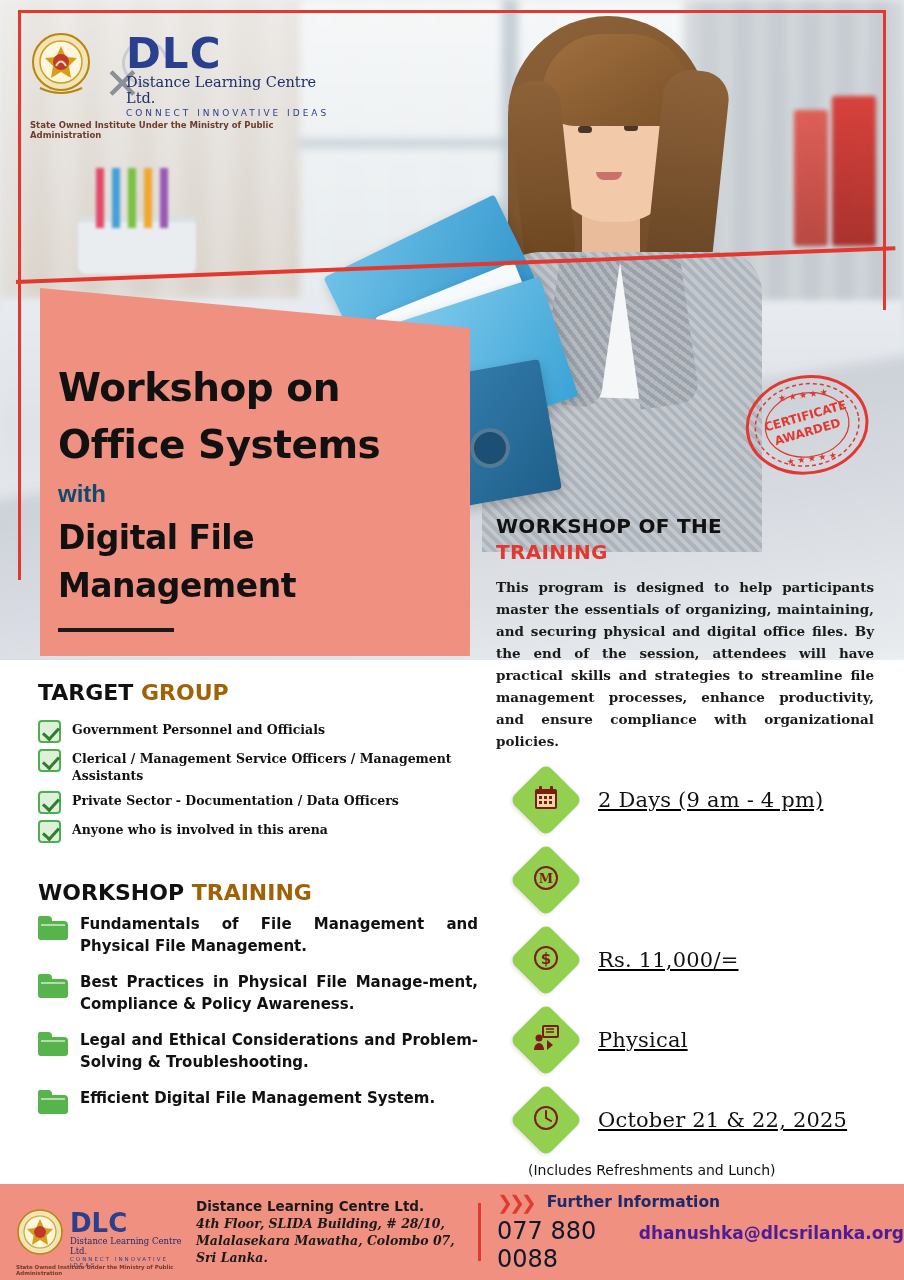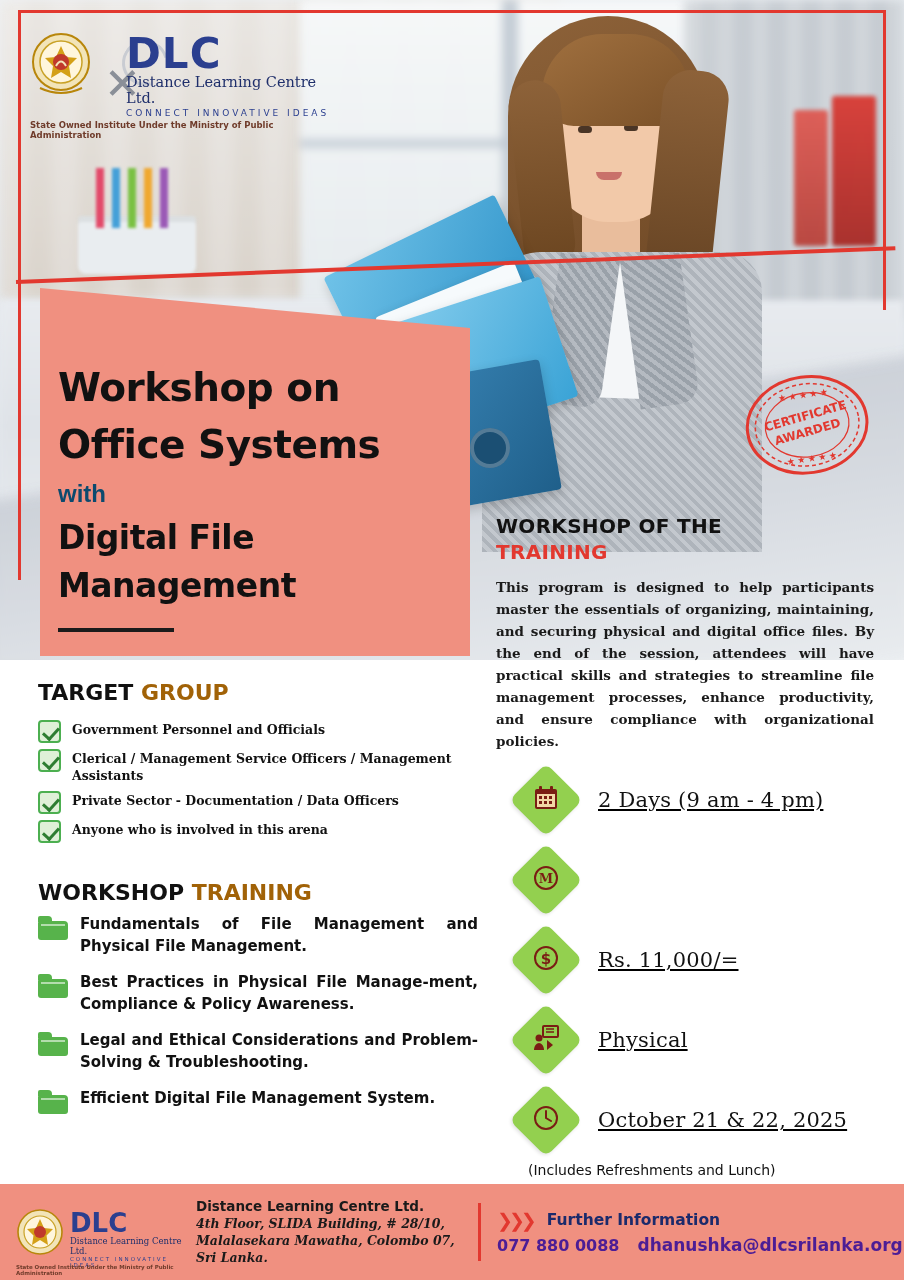--- a/index.html
+++ b/index.html
@@ -225,21 +225,21 @@
   .f-dlc-note{ position:absolute; left:16px; top:80px; font-family:"DejaVu Sans", sans-serif; font-size:5.5px; font-weight:bold; color:#6f3b2a;}
   .f-addr{ width:276px; font-family:"DejaVu Serif", serif; font-size:12.5px; line-height:17px; color:#1a1a1a; }
   .f-addr .name{ font-family:"DejaVu Sans", sans-serif; font-weight:bold; font-size:13.5px; }
   .f-addr .it{ font-style:italic; font-weight:bold; }
   .f-divider{ width:3px; height:58px; background:#e2382f; margin:0 16px 0 6px; }
   .f-contact{ flex:1; }
   .f-further{ display:flex; align-items:center; }
   .chevs{ color:#e2382f; font-size:19px; letter-spacing:-4px; font-family:"DejaVu Sans", sans-serif; margin-right:14px;}
   .f-further-label{ font-family:"DejaVu Sans", sans-serif; font-weight:bold; font-size:15.5px; color:#1b2a6b;}
   .f-line2{ display:flex; align-items:baseline; margin-top:4px;}
-  .f-phone{ font-family:"DejaVu Sans", sans-serif; font-weight:bold; font-size:16px; color:#4c1d95; margin-right:18px;}
+  .f-phone{ font-family:"DejaVu Sans", sans-serif; font-weight:normal; font-size:24px; color:#0f172a; margin-right:18px;}
   .f-email{ font-family:"DejaVu Sans", sans-serif; font-weight:bold; font-size:17px; color:#4c1d95;}
 </style>
 </head>
 <body>
 
 <div class="poster">
 
   <div class="photo-area">
     <div class="bg-shelf"></div>
     <div class="bg-window"></div>

